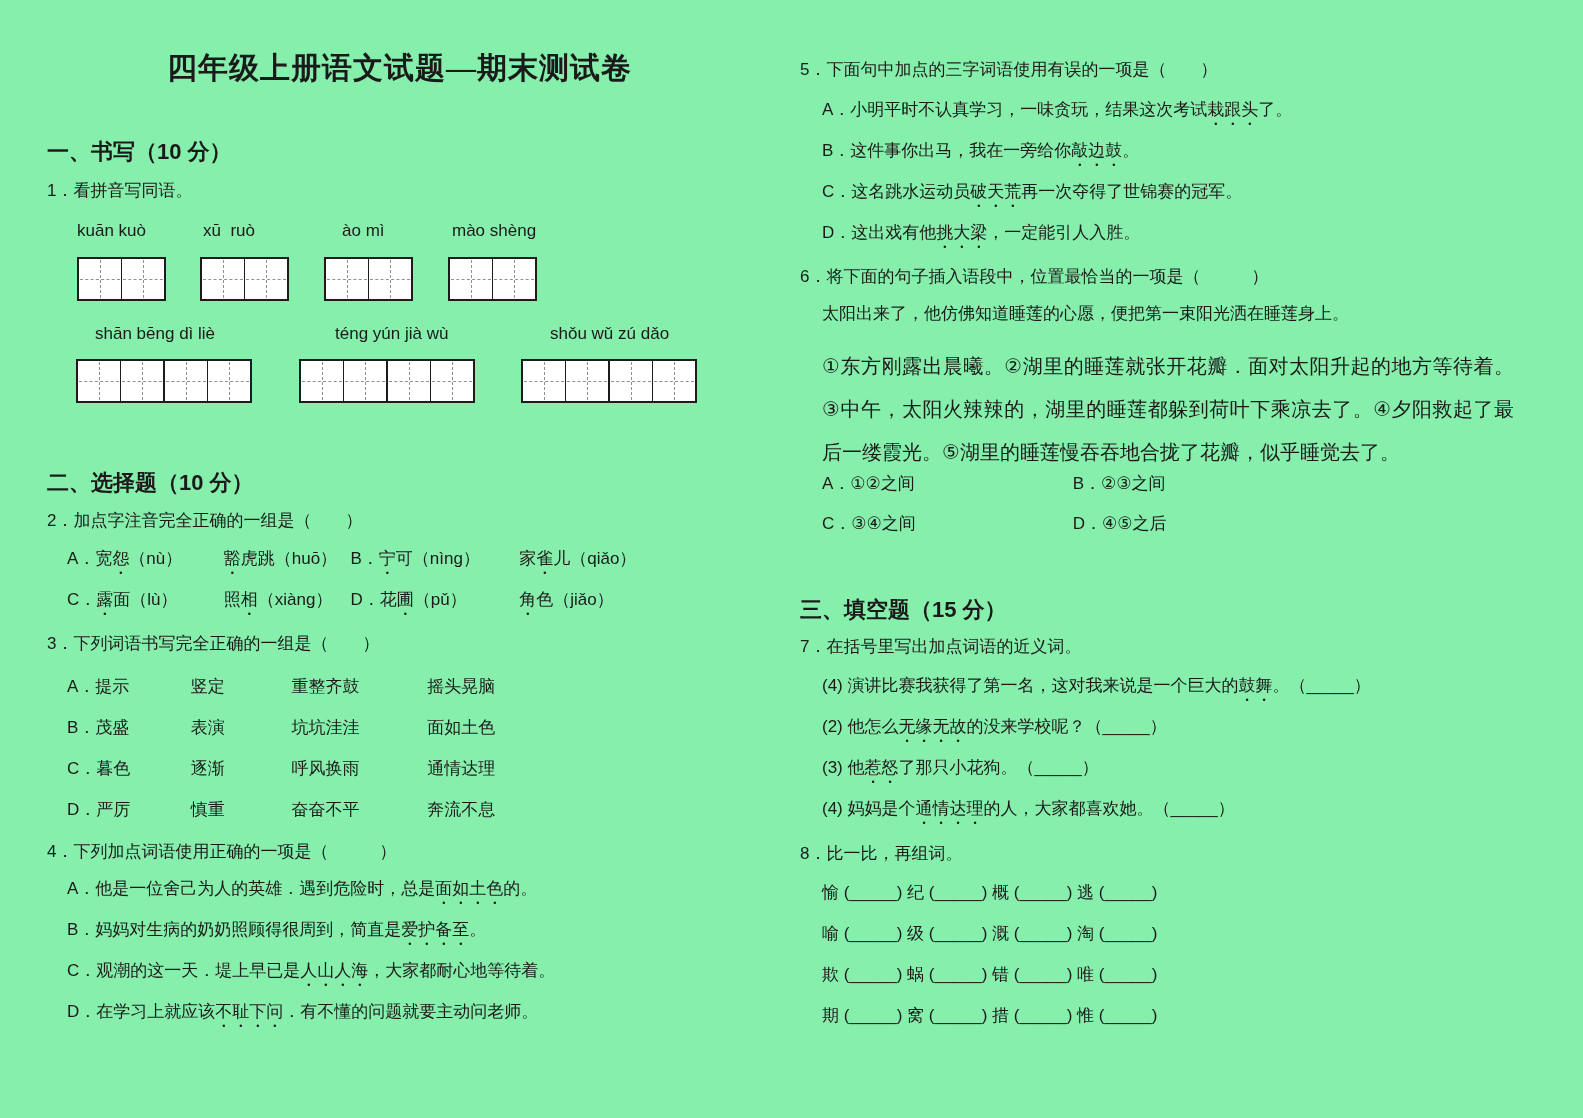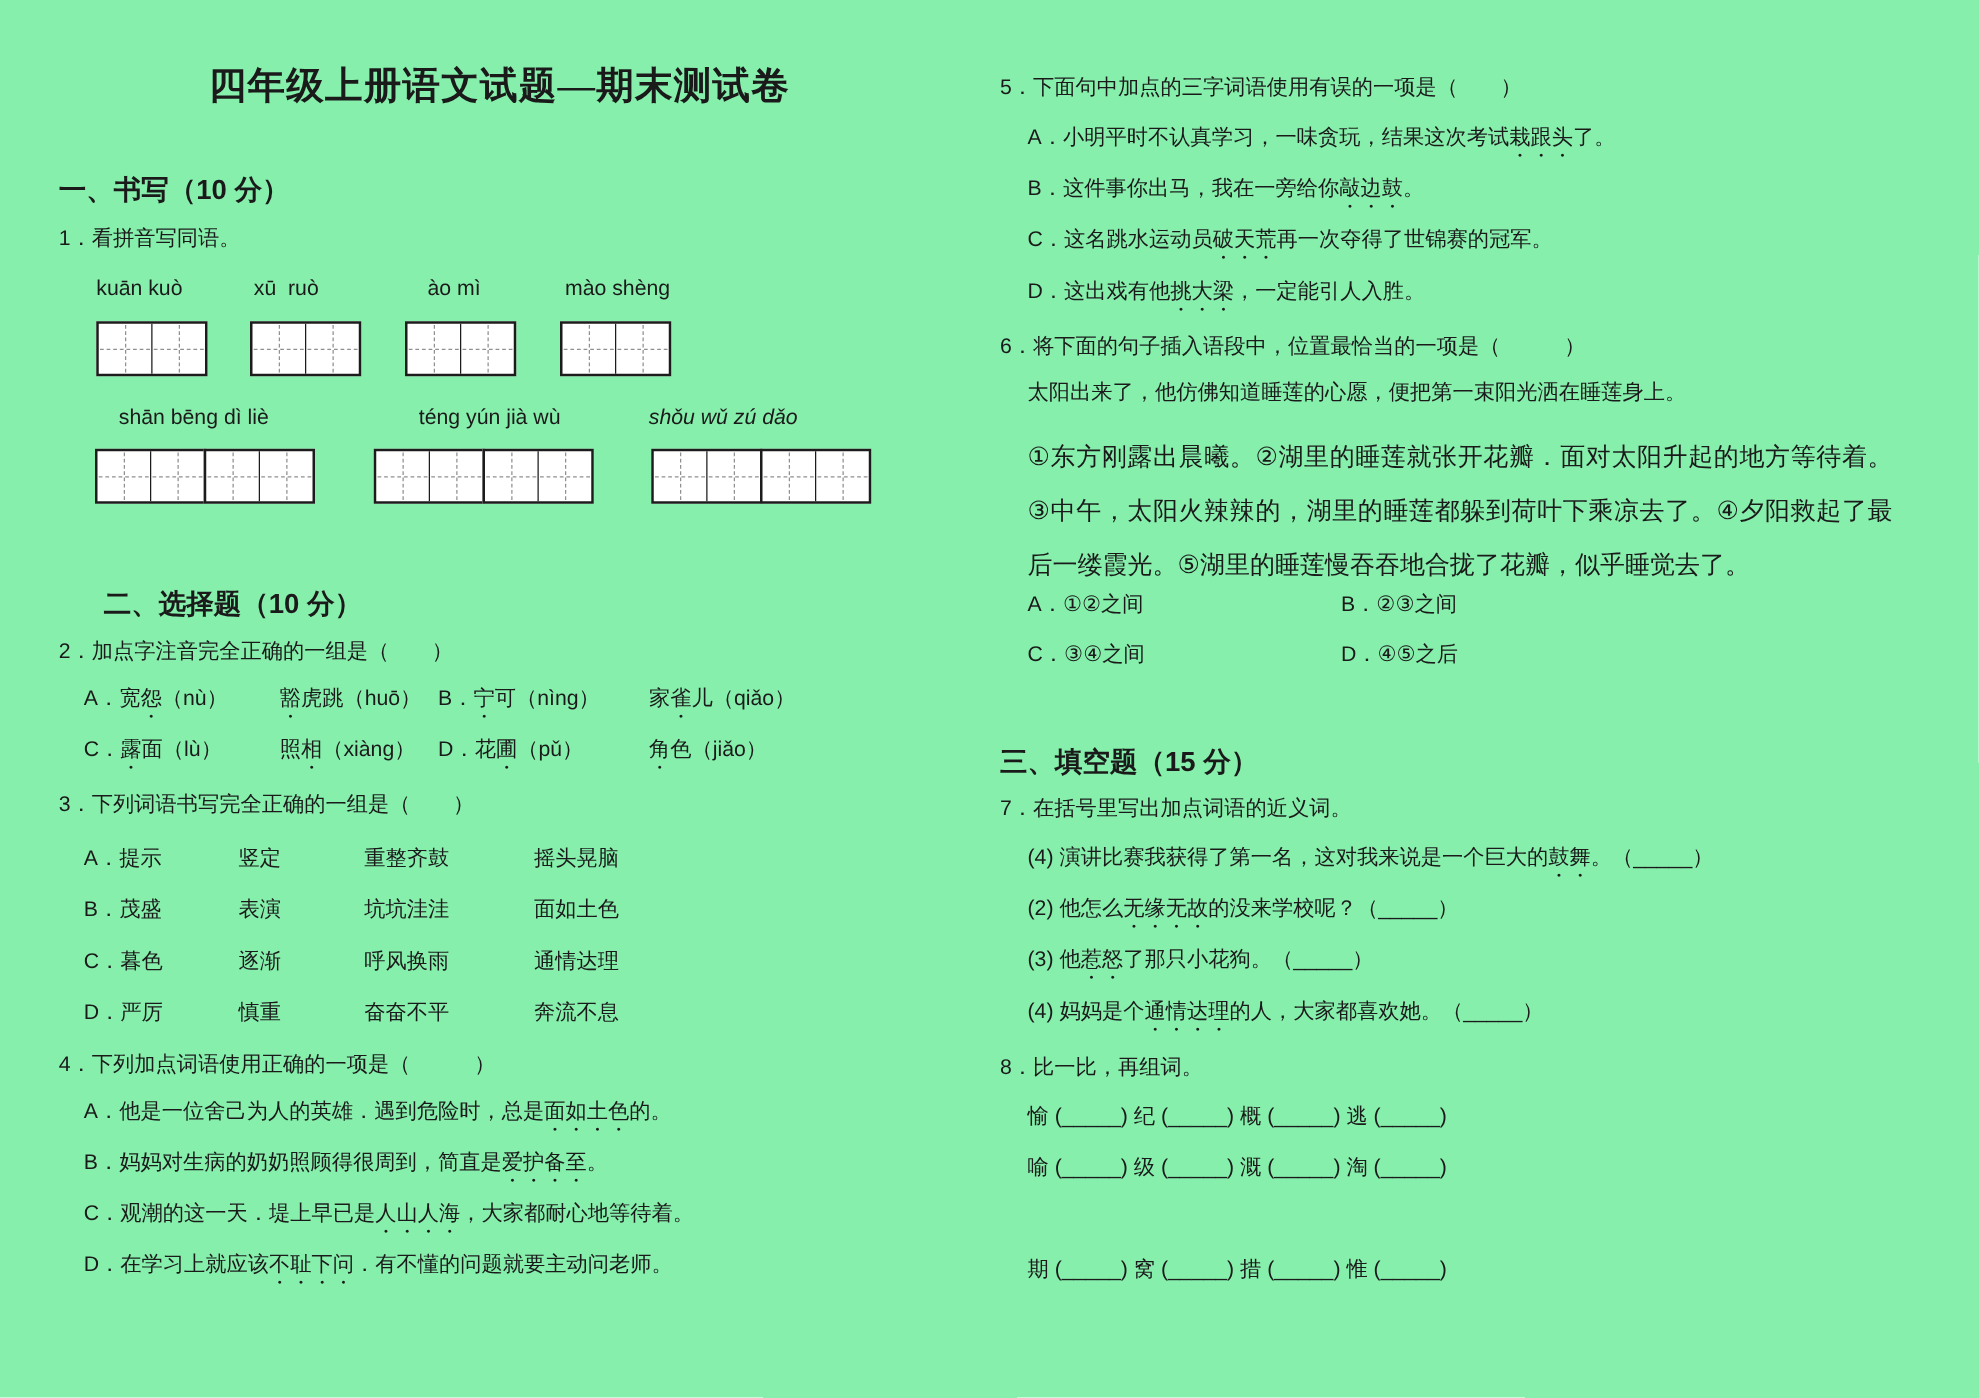--- a/index.html
+++ b/index.html
@@ -78,21 +78,21 @@
       <div class="wcell"></div>
         <div class="wcell"></div>
     </div>
     <div class="abs wgrid" style="top:257px;left:401px;">
       <div class="wcell"></div>
         <div class="wcell"></div>
     </div>
 
     <div class="abs line" style="top:323px;left:48px;">shān bēng dì liè</div>
     <div class="abs line" style="top:323px;left:288px;">téng yún jià wù</div>
-    <div class="abs line" style="top:323px;left:472px;font-style:italic;">shǒu wǔ zú dǎo</div>
+    <div class="abs line" style="top:323px;left:503px;">shǒu wǔ zú dǎo</div>
 
     <div class="abs wgrid4" style="top:359px;left:29px;">
       <div class="wgrid">
           <div class="wcell"></div>
           <div class="wcell"></div>
         </div>
       <div class="wgrid">
           <div class="wcell"></div>
           <div class="wcell"></div>
         </div>
@@ -111,21 +111,21 @@
       <div class="wgrid">
           <div class="wcell"></div>
           <div class="wcell"></div>
         </div>
       <div class="wgrid">
           <div class="wcell"></div>
           <div class="wcell"></div>
         </div>
     </div>
 
-    <div class="abs heading" style="top:468px;left:0;margin-left:36px;">二、选择题（10 分）</div>
+    <div class="abs heading" style="top:468px;left:0;">二、选择题（10 分）</div>
 
     <div class="abs line" style="top:510px;left:0;">2．加点字注音完全正确的一组是（　　）</div>
     <div class="abs cells" style="top:548px;left:20px;">
       <span class="c" style="width:152px"><span>A．宽</span><span class="em">怨</span><span>（nù）</span></span>
       <span class="c" style="width:122px"><span class="em">豁</span><span>虎跳（huō）</span></span>
       <span class="c" style="width:164px"><span>B．</span><span class="em">宁</span><span>可（nìng）</span></span>
       <span class="c"><span>家</span><span class="em">雀</span><span>儿（qiǎo）</span></span>
     </div>
     <div class="abs cells" style="top:589px;left:20px;">
       <span class="c" style="width:152px"><span>C．</span><span class="em">露</span><span>面（lù）</span></span>
@@ -191,16 +191,17 @@
 
     <div class="abs line" style="top:636px;left:0;">7．在括号里写出加点词语的近义词。</div>
     <div class="abs line" style="top:675px;left:22px;"><span>(4) 演讲比赛我获得了第一名，这对我来说是一个巨大的</span><span class="em">鼓舞</span><span>。（_____）</span></div>
     <div class="abs line" style="top:716px;left:22px;"><span>(2) 他怎么</span><span class="em">无缘无故</span><span>的没来学校呢？（_____）</span></div>
     <div class="abs line" style="top:757px;left:22px;"><span>(3) 他</span><span class="em">惹怒</span><span>了那只小花狗。（_____）</span></div>
     <div class="abs line" style="top:798px;left:22px;"><span>(4) 妈妈是个</span><span class="em">通情达理</span><span>的人，大家都喜欢她。（_____）</span></div>
 
     <div class="abs line" style="top:843px;left:0;">8．比一比，再组词。</div>
     <div class="abs line" style="top:882px;left:22px;">愉 (_____) 纪 (_____) 概 (_____) 逃 (_____)</div>
     <div class="abs line" style="top:923px;left:22px;">喻 (_____) 级 (_____) 溉 (_____) 淘 (_____)</div>
+    <div class="abs line" style="top:964px;left:22px;">欺 (_____) 蜗 (_____) 错 (_____) 唯 (_____)</div>
     <div class="abs line" style="top:1005px;left:22px;">期 (_____) 窝 (_____) 措 (_____) 惟 (_____)</div>
   </div>
 
 </div>
 
 </body></html>

